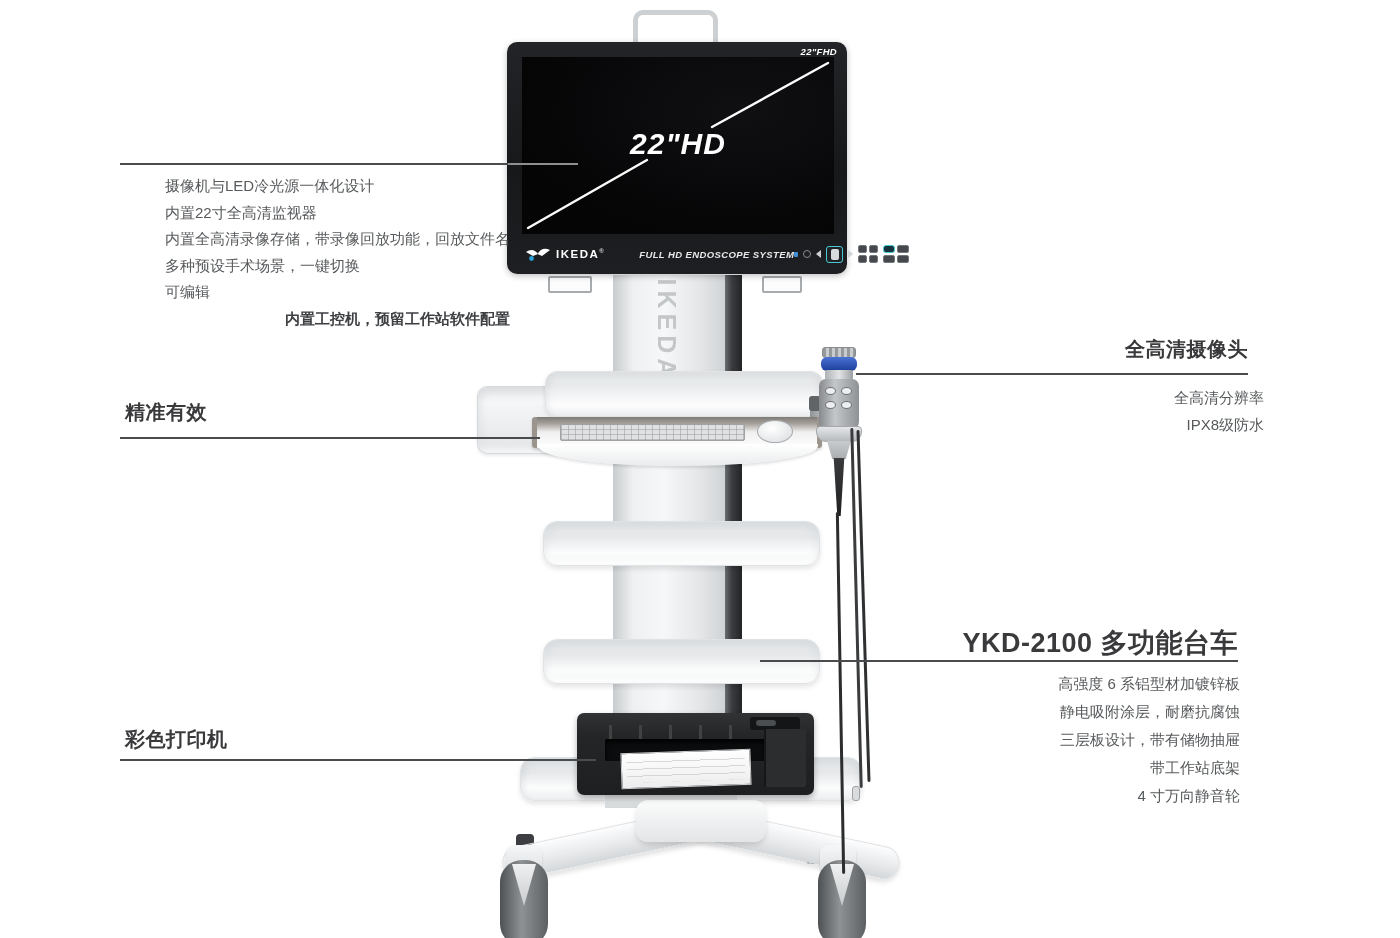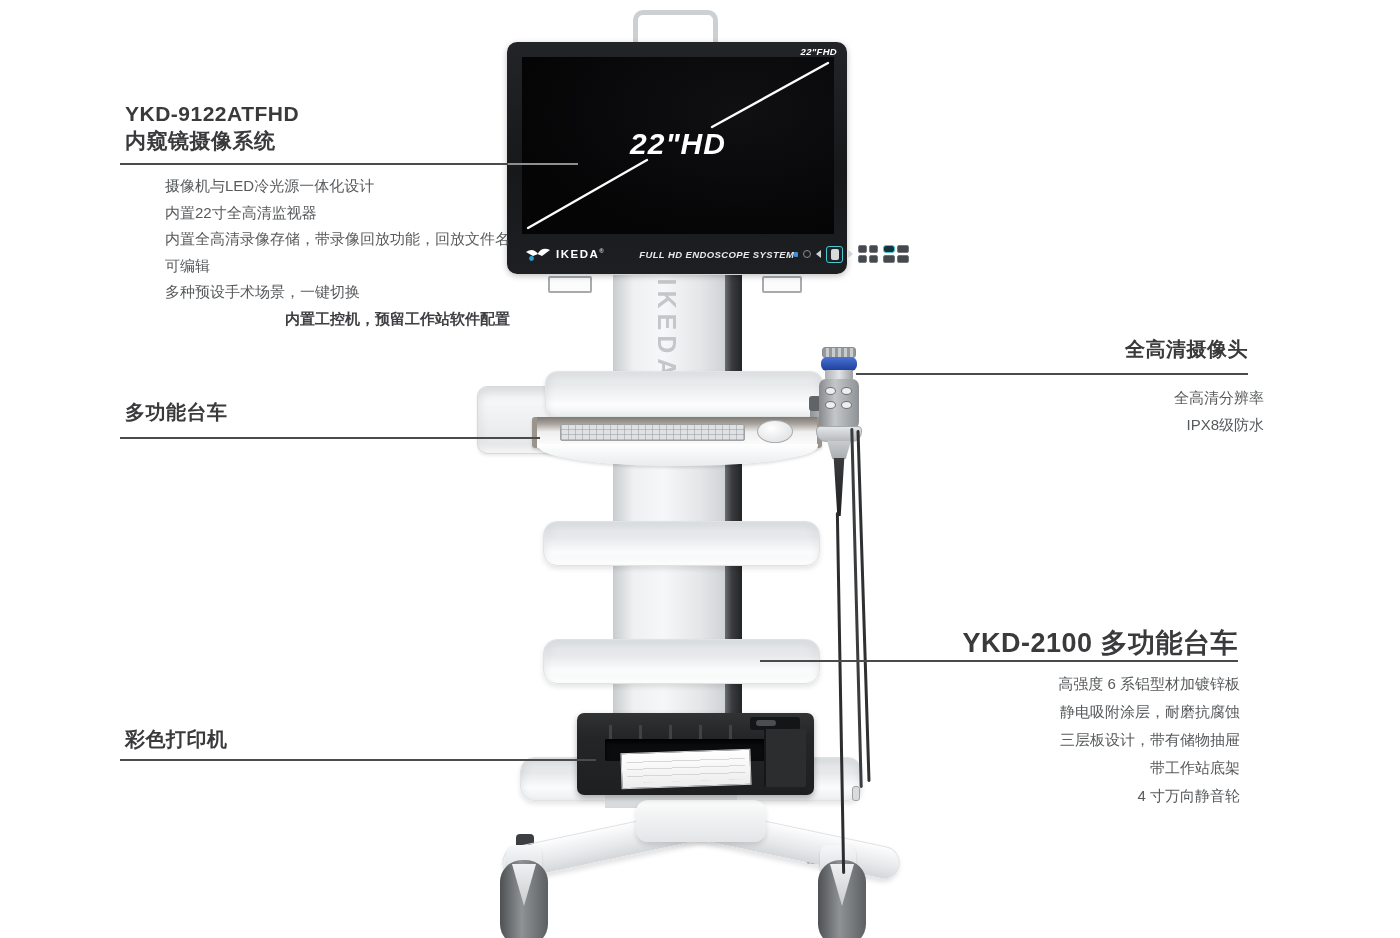--- a/index.html
+++ b/index.html
@@ -286,36 +286,32 @@
   <div class="rear-hint l"></div>
   <div class="rear-hint r"></div>
   <div class="leg leg-left"></div>
   <div class="leg leg-right"></div>
   <div class="hub"></div>
   <div class="fork l"></div>
   <div class="fork r"></div>
   <div class="wheel l"></div>
   <div class="wheel r"></div>
 
-  <div class="co-title cs-title">
-    <div>YKD-9122ATFHD</div>
-    <div>内窥镜摄像系统</div>
-  </div>
   <div class="leader cs-leader-a"></div>
   <div class="leader faint cs-leader-b"></div>
   <div class="co-body cs-features">
     <div>摄像机与LED冷光源一体化设计</div>
     <div>内置22寸全高清监视器</div>
     <div>内置全高清录像存储，带录像回放功能，回放文件名</div>
+    <div>多种预设手术场景，一键切换</div>
     <div>可编辑</div>
-    <div>多种预设手术场景，一键切换</div>
     <div class="bold">内置工控机，预留工作站软件配置</div>
   </div>
 
-  <div class="co-title kb-title">多功能台车</div>
+  <div class="co-title kb-title">精准有效</div>
   <div class="leader kb-leader"></div>
 
   <div class="co-title pr-title">彩色打印机</div>
   <div class="leader pr-leader"></div>
 
   <div class="co-title ch-title right-align">全高清摄像头</div>
   <div class="leader ch-leader"></div>
   <div class="co-body ch-specs right-align">
     <div>全高清分辨率</div>
     <div>IPX8级防水</div>

